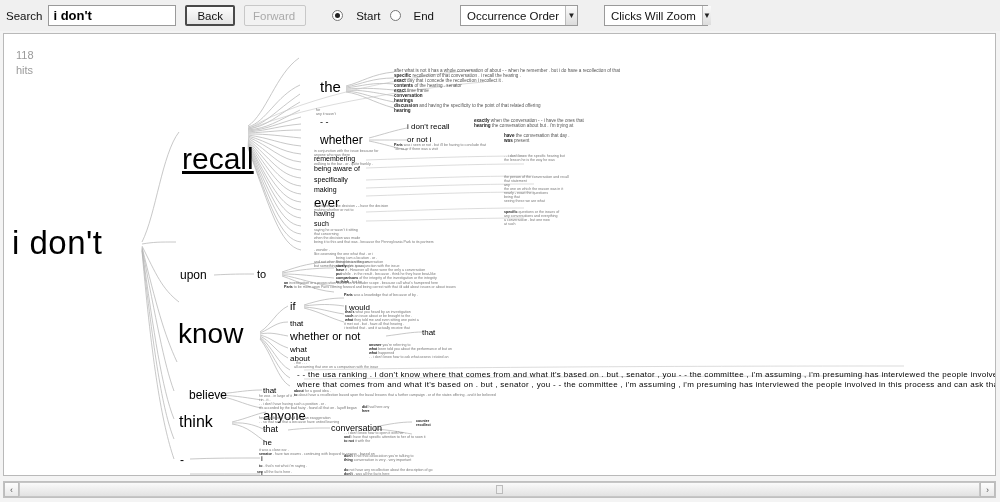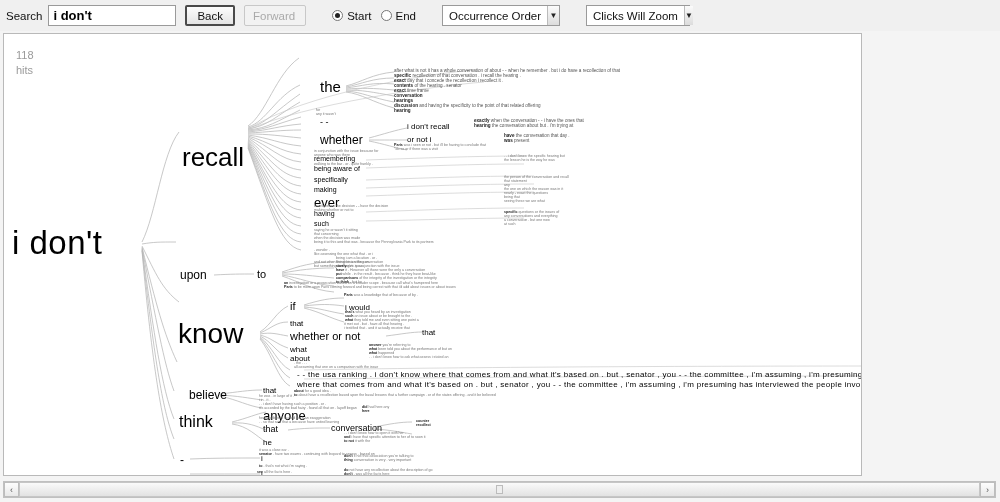--- a/index.html
+++ b/index.html
@@ -13,36 +13,36 @@
   .search-box{width:128px;height:21px;border:1px solid #9a9a9a;background:#fff;
               font-family:"Liberation Sans",sans-serif;font-size:13px;font-weight:bold;
               padding:0 4px;box-sizing:border-box;color:#000;outline:none;}
   .btn{height:21px;border:1px solid #888;background:linear-gradient(#fdfdfd,#e4e4e4);
        font-size:11.5px;color:#111;padding:0 10px;box-sizing:border-box;border-radius:2px;
        font-family:"Liberation Sans",sans-serif;}
   .btn.primary{border:2px solid #4a4a4a;font-weight:normal;}
   .btn.disabled{color:#aaa;border:1px solid #c8c8c8;background:#f2f2f2;padding-left:8px;}
   .gap{width:9px;}
   .gap-lg{width:26px;}
-  .radio-wrap{display:flex;align-items:center;gap:4px;font-size:11.5px;color:#111;}
+  .radio-wrap{display:flex;align-items:center;gap:13px;font-size:11.5px;color:#111;}
   .radio{width:11px;height:11px;border:1px solid #777;border-radius:50%;background:#fff;
          display:inline-block;position:relative;box-sizing:border-box;}
   .radio.on::after{content:"";position:absolute;left:2px;top:2px;width:5px;height:5px;
                    border-radius:50%;background:#222;}
   .select{height:21px;border:1px solid #9a9a9a;background:#fff;display:flex;align-items:center;
           font-size:11.5px;color:#111;box-sizing:border-box;}
   .select .txt{padding:0 6px;white-space:nowrap;}
   .select .arrow{width:17px;height:19px;margin-left:auto;border-left:1px solid #bbb;
                  background:linear-gradient(#fbfbfb,#dcdcdc);display:flex;align-items:center;
                  justify-content:center;font-size:8px;color:#222;}
   .sel-occ{width:118px;}
   .sel-clicks{width:104px;}
 
   
-  .canvas{position:absolute;left:3px;top:33px;width:859px;height:443px;background:#fff;
+  .canvas{position:absolute;left:3px;top:33px;width:993px;height:443px;background:#fff;
           border:1px solid #b9b9b9;box-sizing:border-box;overflow:hidden;padding-left:8px;}
   .hits{position:absolute;left:12px;top:14px;font-size:11px;color:#9a9a9a;line-height:1.35;}
   svg.tree{position:absolute;left:0;top:0;width:991px;height:441px;}
   .lk{fill:none;stroke:#b6b6b6;stroke-width:.75;}
   .lk2{fill:none;stroke:#c4c4c4;stroke-width:.6;}
 
   .node{position:absolute;white-space:nowrap;color:#000;
         font-family:"Liberation Sans",sans-serif;}
   .n-root{font-size:33px;letter-spacing:.5px;}
   .n-l2a{font-size:26px;}
@@ -210,21 +210,21 @@
         <path d="M362,162 C420,160 470,158 530,158"></path>
         <path d="M362,178 C420,176 470,174 520,174"></path>
         <path d="M362,187 C420,186 470,184 520,184"></path>
         <path d="M300,336 C400,334 600,332 900,332"></path>
         <path d="M300,345 C400,344 600,342 900,342"></path>
       </g>
     </svg>
 
     <div class="node n-root" style="left:8px;top:190px;">i don't</div>
 
-    <div class="node n-l2a" style="left:178px;top:108px;font-size:26px;">recall</div>
+    <div class="node n-l2a" style="left:178px;top:108px;font-size:30px;text-decoration:underline;">recall</div>
     <div class="node n-l2c" style="left:176px;top:234px;font-size:12px;">upon</div>
     <div class="node n-l2a" style="left:174px;top:284px;font-size:28px;">know</div>
     <div class="node n-l2c" style="left:174px;top:354px;font-size:12px;margin-left:11px;">believe</div>
     <div class="node n-l2b" style="left:175px;top:379px;font-size:16px;">think</div>
     <div class="node n-l2c" style="left:176px;top:419px;font-size:12px;">-</div>
     <div class="node n-l2c" style="left:176px;top:434px;font-size:12px;">- -</div>
 
     <div class="node n-l3a" style="left:316px;top:44px;font-size:15px;">the</div>
     <div class="node n-l3c" style="left:316px;top:83px;font-size:9px;">- -</div>
     <div class="node n-l3b" style="left:316px;top:99px;font-size:12px;">whether</div>

